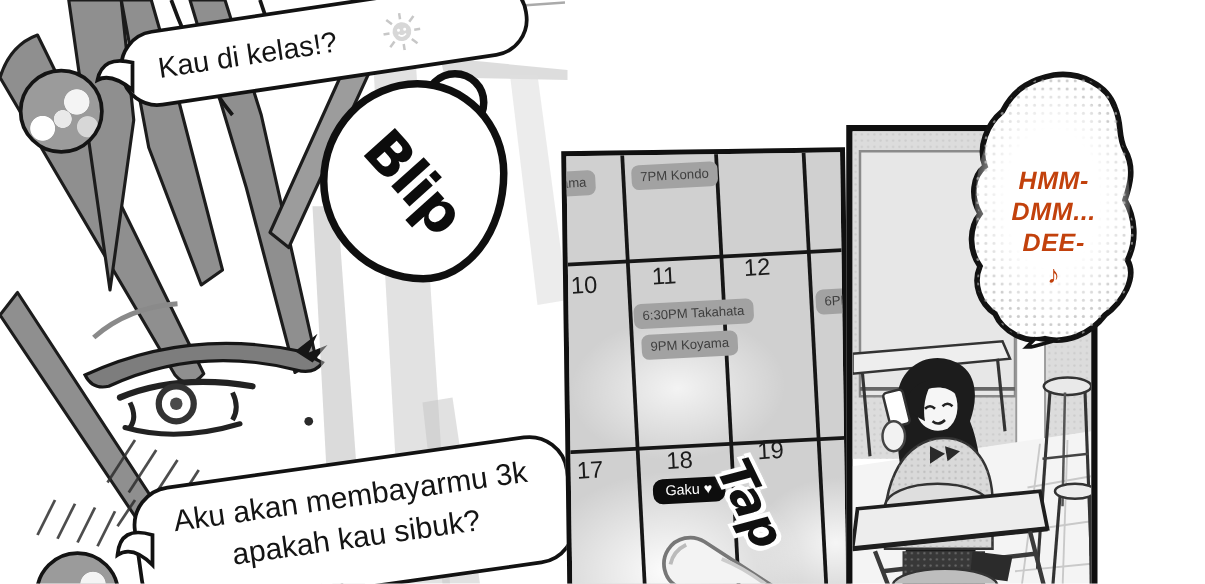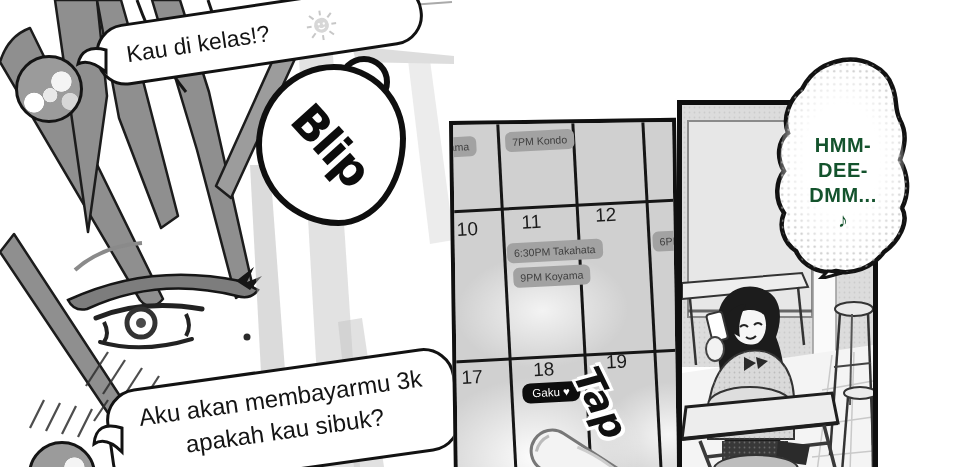--- a/index.html
+++ b/index.html
@@ -55,22 +55,22 @@
   .tap-sfx{position:absolute;left:604px;top:360px;z-index:13;font-size:38px;font-weight:bold;
            font-style:italic;color:#101010;font-family:"DejaVu Sans",sans-serif;
            transform:rotate(64deg);transform-origin:left top;
            text-shadow:-3px -3px 0 #fff,3px -3px 0 #fff,-3px 3px 0 #fff,3px 3px 0 #fff,0 0 5px #fff;}
   .finger{position:absolute;left:508px;top:404px;z-index:12;}
   
   .room-panel{position:absolute;left:677px;top:100px;width:191px;height:367px;
               border:5px solid #0f0f0f;background:#fff;overflow:hidden;z-index:10;}
   .speech{position:absolute;left:766px;top:55px;width:154px;height:224px;z-index:20;}
   .speech .txt{position:absolute;left:0;top:78px;width:100%;text-align:center;
-               font-size:20px;font-weight:bold;color:#14532d;line-height:25px;
-               letter-spacing:.5px;font-family:"Liberation Sans",sans-serif;}
+               font-size:20px;font-weight:bold;color:#c2410c;line-height:25px;
+               letter-spacing:.5px;font-family:"Liberation Sans",sans-serif;font-style:italic;}
 </style>
 </head>
 <body>
 
 <div class="stage">
 
   <svg class="left-art" viewBox="0 0 470 467">
 
     <g fill="#8f8f8f" stroke="#1c1c1c" stroke-width="2.5" stroke-linejoin="round">
       <path d="M0,62 L140,300 Q151,313 163,299 L30,28 Q8,36 0,62 Z"></path>
@@ -293,19 +293,19 @@
                C10,102 12,86 22,78 C16,62 24,44 36,34 C46,14 62,8 77,5 Z" fill="#fff" stroke="#121212" stroke-width="4.5"></path>
       <path d="M77,5 C98,2 120,13 126,31 C132,45 128,53 134,65 C142,79 138,93 134,105
                C142,119 144,137 136,153 C144,167 132,187 118,197 C106,213 86,220 70,216
                C54,220 36,210 30,196 C18,188 12,172 18,158 C8,144 10,126 18,116
                C10,102 12,86 22,78 C16,62 24,44 36,34 C46,14 62,8 77,5 Z" fill="url(#halftone)" opacity=".7"></path>
       <ellipse cx="76" cy="108" rx="62" ry="92" fill="url(#fadeCenter)"></ellipse>
       <path d="M62,216 L54,224 L76,218 Z" fill="#fff" stroke="#121212" stroke-width="3"></path>
     </svg>
     <div class="txt">
       <div>HMM-</div>
+      <div>DMM...</div>
       <div>DEE-</div>
-      <div>DMM...</div>
       <div>♪</div>
     </div>
   </div>
 
 </div>
 
 </body></html>

